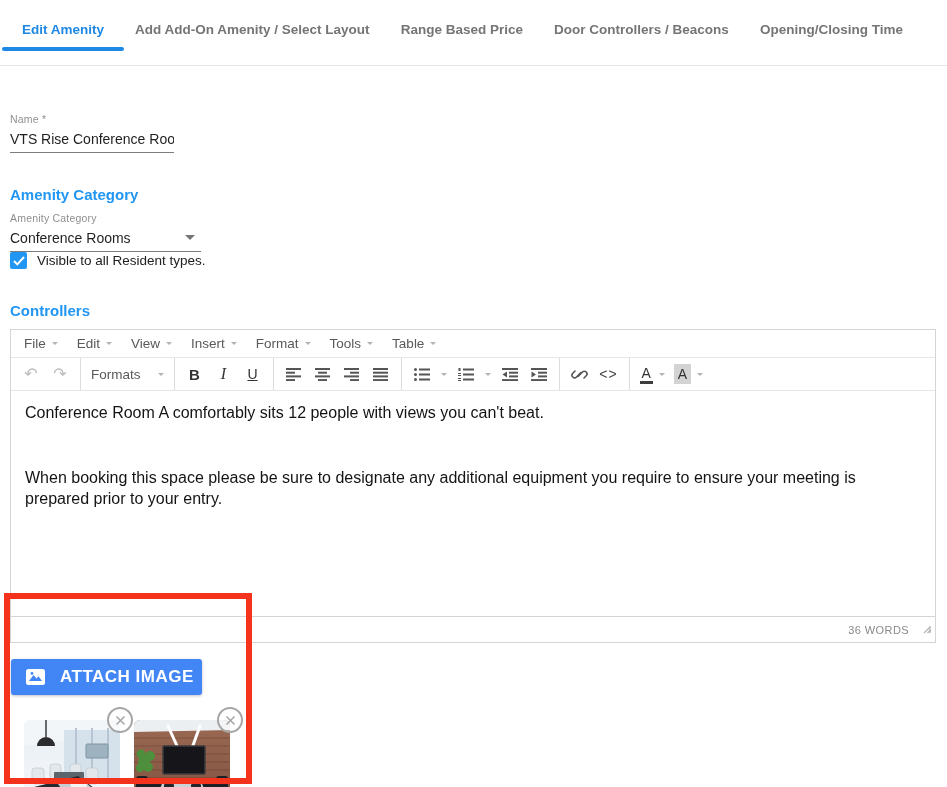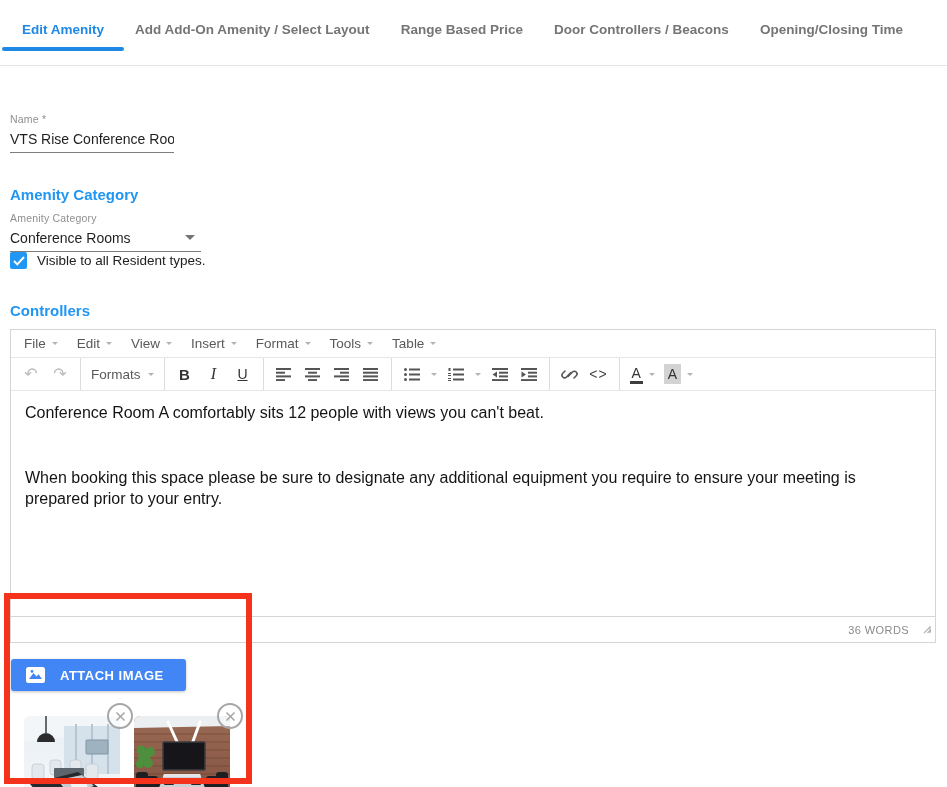--- a/index.html
+++ b/index.html
@@ -118,21 +118,21 @@
   .tgroup:last-child { border-right: none; }
   .tbtn {
     display: flex; align-items: center; justify-content: center;
     min-width: 20px; height: 24px;
     color: #555;
     cursor: pointer;
   }
   .tbtn.disabled { color: #bdbdbd; }
   .tbtn svg { display: block; }
   .undo-glyph { font-size: 16px; line-height: 1; }
-  .formats-btn { display: flex; align-items: center; gap: 7px; font-size: 13.5px; color: #595959; cursor: pointer; }
+  .formats-btn { display: flex; align-items: center; gap: 17px; font-size: 13.5px; color: #595959; cursor: pointer; }
   .bold-glyph { font-weight: bold; font-size: 15px; color: #333; }
   .italic-glyph { font-family: "Liberation Serif", serif; font-style: italic; font-size: 16px; color: #333; }
   .underline-glyph { font-size: 14px; text-decoration: underline; color: #333; }
   .code-glyph { font-size: 14px; letter-spacing: 1px; color: #444; }
   .color-btn { display: flex; align-items: center; gap: 6px; cursor: pointer; }
   .fore-a {
     font-size: 14px; color: #333; line-height: 1;
     border-bottom: 3px solid #3d3d3d;
     padding: 1px 2px 1px 2px;
   }
@@ -165,23 +165,23 @@
   
   .attach-section { padding-left: 11px; margin-top: 16px; }
   .attach-btn {
     display: inline-flex;
     align-items: center;
     gap: 15px;
     background: #4285f4;
     color: #fff;
     border: none;
     border-radius: 3px;
-    padding: 8px 22px 8px 15px;
+    padding: 8px 8px 8px 15px;
     font-family: "Liberation Sans", sans-serif;
-    font-size: 13px;
+    font-size: 17px;
     font-weight: bold;
     letter-spacing: 0.5px;
     box-shadow: 0 1px 3px rgba(0,0,0,0.25);
     cursor: pointer;
   }
   .thumbs { display: flex; gap: 14px; margin: 25px 0 0 13px; }
   .thumb {
     position: relative;
     width: 96px; height: 97px;
     border-radius: 6px;

